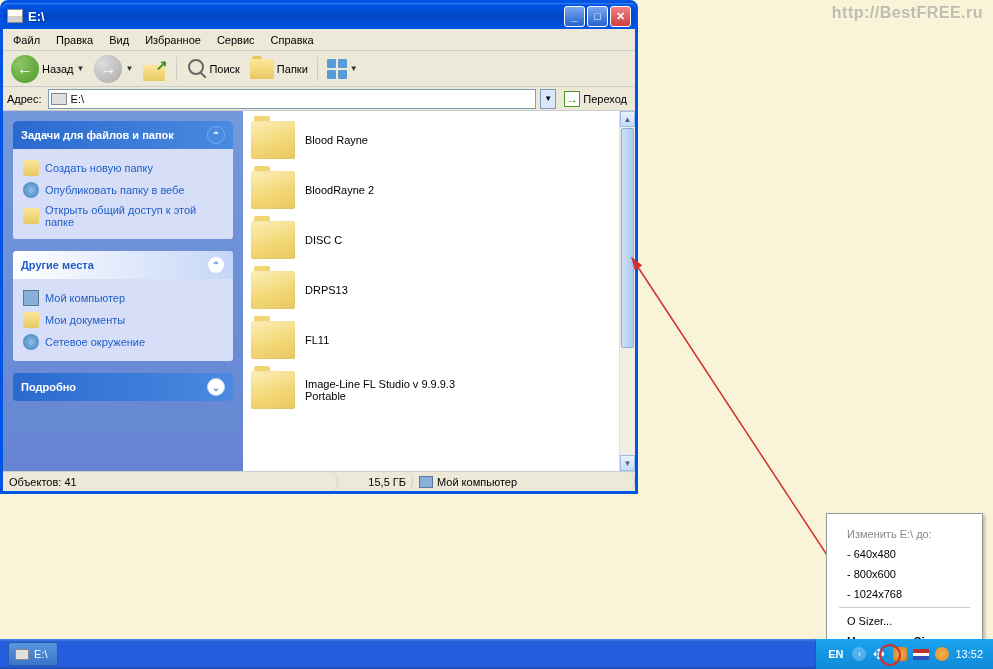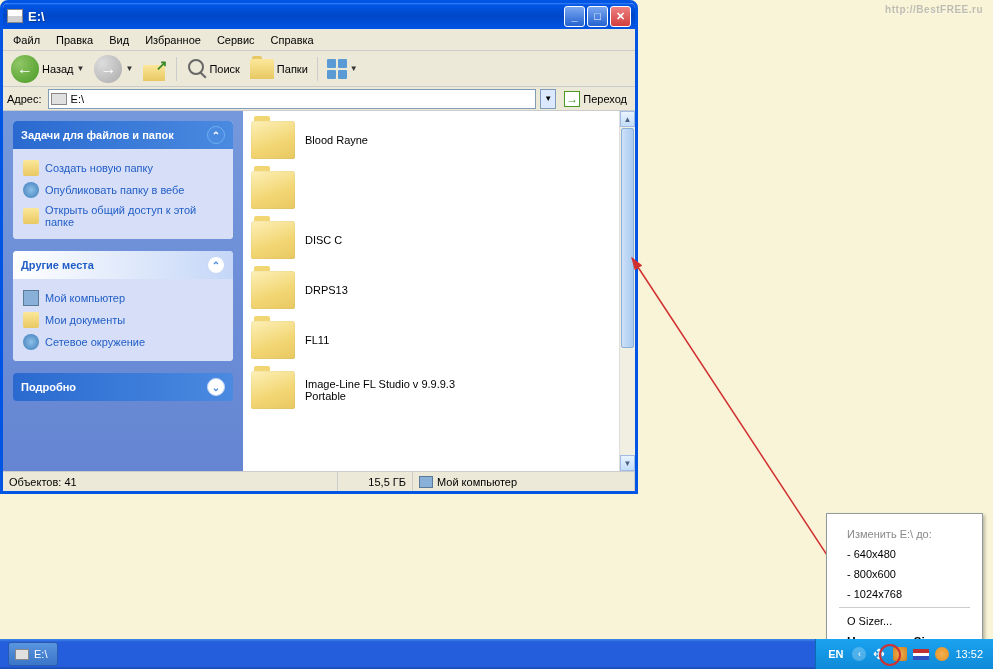--- a/index.html
+++ b/index.html
@@ -59,21 +59,21 @@
 .item-list { padding: 4px; }
 .file-item { display: flex; align-items: center; gap: 10px; padding: 6px 4px; cursor: pointer; }
 .big-folder { width: 44px; height: 38px; background: linear-gradient(160deg, #FDF0B8 0%, #F2D673 60%, #E8C862 100%); border-radius: 3px 3px 2px 2px; position: relative; flex-shrink: 0; box-shadow: inset 0 0 2px rgba(0,0,0,0.1); }
 .big-folder::before { content: ''; position: absolute; top: -5px; left: 3px; width: 16px; height: 5px; background: #F2D673; border-radius: 2px 2px 0 0; }
 .file-name { flex: 1; }
 .scroll-track { position: absolute; right: 0; top: 0; bottom: 0; width: 16px; background: #F1EFE2; border-left: 1px solid #ddd; }
 .scroll-btn { height: 16px; background: linear-gradient(to bottom, #E8F4FD, #C4DDFA); border: 1px solid #A0BCE4; display: flex; align-items: center; justify-content: center; font-size: 8px; color: #4D6185; }
 .scroll-thumb { position: absolute; top: 17px; left: 1px; right: 1px; height: 220px; background: linear-gradient(to right, #CDE0F8, #A8CBEF); border: 1px solid #8AB0DA; border-radius: 2px; }
 
 .statusbar { height: 20px; background: #ECE9D8; border-top: 1px solid #ccc; display: flex; align-items: center; }
-.status-cell { padding: 0 6px; border-right: 1px solid #ccc; height: 100%; display: flex; align-items: center; }
+.status-cell { padding: 0 6px; border-right: 1px solid #ccc; height: 100%; display: flex; align-items: center; border-radius: 8px; }
 .status-cell.objects { width: 335px; }
 .status-cell.size { width: 75px; text-align: right; justify-content: flex-end; }
 .status-cell.loc { flex: 1; gap: 4px; }
 .status-comp-icon { width: 14px; height: 12px; background: #88b0d8; border: 1px solid #5a7a9a; }
 
 
 .context-menu { position: absolute; left: 826px; top: 513px; width: 157px; background: #fff; border: 1px solid #919B9C; box-shadow: 2px 2px 3px rgba(0,0,0,0.25); padding: 10px; }
 .cm-item { padding: 4px 20px 4px 10px; cursor: pointer; }
 .cm-item.disabled { color: #888; cursor: default; }
 .cm-item.bold { font-weight: bold; font-size: 12px; }
@@ -87,21 +87,21 @@
 .tb-task { height: 24px; margin-left: 8px; padding: 0 10px 0 6px; background: linear-gradient(to bottom, #5A95E0, #3A75C8); border: 1px solid #2A5AAD; border-radius: 3px; display: flex; align-items: center; gap: 5px; color: #fff; cursor: pointer; }
 .tb-task .drive-icon { width: 14px; height: 11px; background: #e0e0e0; border: 1px solid #888; }
 .tray { margin-left: auto; height: 100%; background: linear-gradient(to bottom, #1AA3F0, #0F8AD8); padding: 0 10px 0 12px; display: flex; align-items: center; gap: 5px; border-left: 1px solid #0A6AB0; }
 .tray-lang { color: #fff; font-weight: bold; font-size: 11px; margin-right: 4px; cursor: pointer; }
 .tray-icon { width: 16px; height: 16px; display: flex; align-items: center; justify-content: center; cursor: pointer; }
 .tray-time { color: #fff; }
 .tray-chev { width: 14px; height: 14px; border-radius: 50%; background: rgba(255,255,255,0.25); color: #fff; font-size: 9px; display: flex; align-items: center; justify-content: center; cursor: pointer; }
 .circle-mark { position: absolute; width: 22px; height: 22px; border: 2px solid #D03030; border-radius: 50%; pointer-events: none; }
 
 
-.watermark { position: absolute; right: 10px; top: 4px; color: rgba(150,150,140,0.6); font-size: 10px; font-weight: bold; letter-spacing: 0.5px; text-shadow: 0 1px 0 rgba(255,255,255,0.5); }
+.watermark { position: absolute; right: 10px; top: 4px; color: rgba(150,150,140,0.6); font-size: 16px; font-weight: bold; letter-spacing: 0.5px; text-shadow: 0 1px 0 rgba(255,255,255,0.5); }
 </style>
 </head>
 <body>
 
 <div class="watermark">http://BestFREE.ru</div>
 
 <div class="window">
   <div class="titlebar">
     <div class="titlebar-icon"></div>
     <div class="titlebar-text">E:\</div>
@@ -222,20 +222,21 @@
     </div>
 
     <div class="content">
       <div class="item-list">
         <div class="file-item">
             <div class="big-folder"></div>
             <div class="file-name">Blood Rayne</div>
           </div>
         <div class="file-item">
             <div class="big-folder"></div>
+            <div class="file-name">BloodRayne 2</div>
           </div>
         <div class="file-item">
             <div class="big-folder"></div>
             <div class="file-name">DISC C</div>
           </div>
         <div class="file-item">
             <div class="big-folder"></div>
             <div class="file-name">DRPS13</div>
           </div>
         <div class="file-item">

